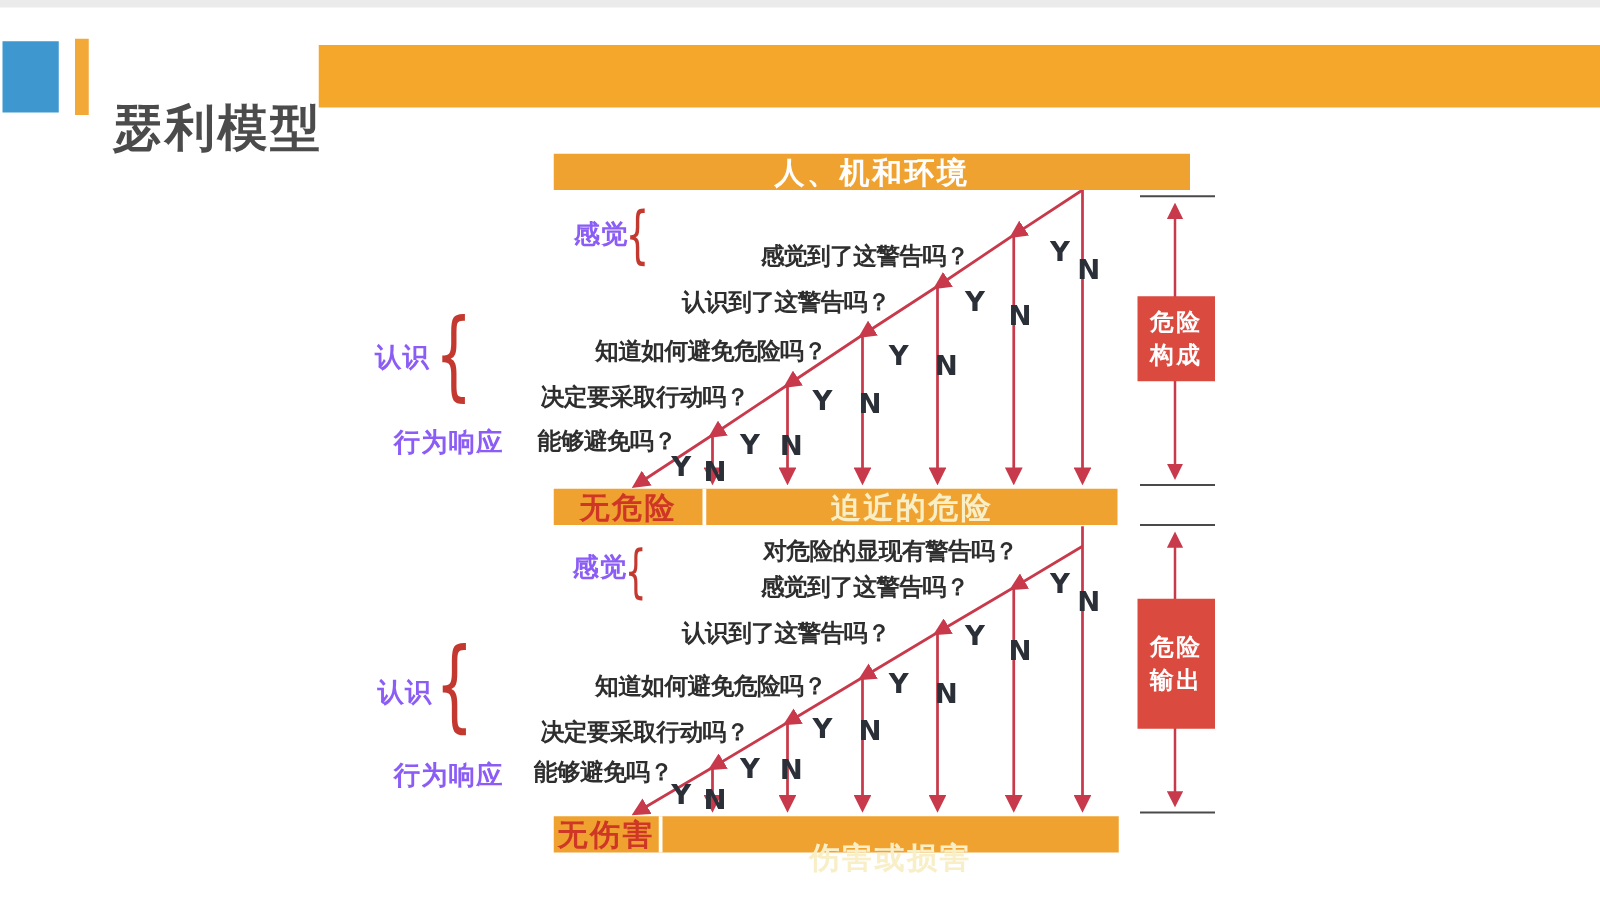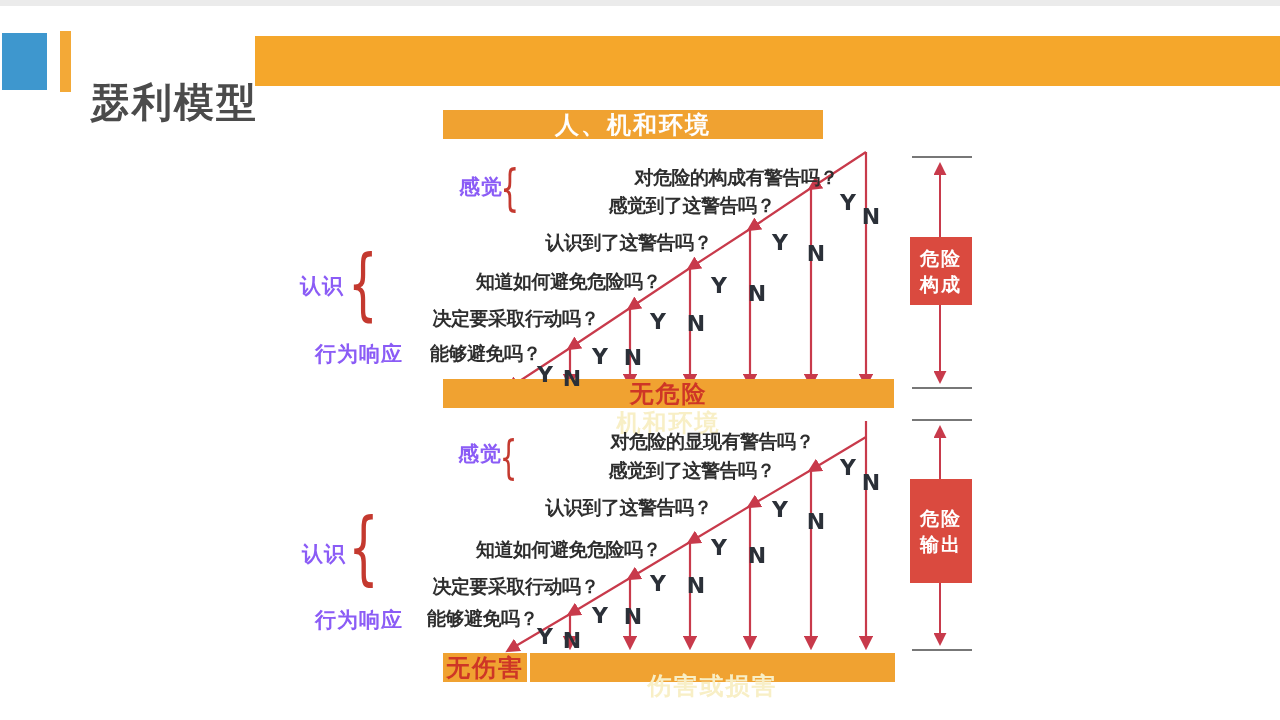--- a/index.html
+++ b/index.html
@@ -73,45 +73,44 @@
     <g>
       <line x1="912" y1="157" x2="972" y2="157" stroke="#4a4a4a" stroke-width="1.5"></line>
       <line x1="912" y1="388" x2="972" y2="388" stroke="#4a4a4a" stroke-width="1.5"></line>
       <line x1="940" y1="166" x2="940" y2="380" stroke="#c83a4b" stroke-width="2" marker-start="url(#arr)" marker-end="url(#arr)"></line>
       <line x1="912" y1="420" x2="972" y2="420" stroke="#4a4a4a" stroke-width="1.5"></line>
       <line x1="912" y1="650" x2="972" y2="650" stroke="#4a4a4a" stroke-width="1.5"></line>
       <line x1="940" y1="429" x2="940" y2="642" stroke="#c83a4b" stroke-width="2" marker-start="url(#arr)" marker-end="url(#arr)"></line>
     </g>
   </svg>
 
-  <div class="abs band" style="left:443px;top:110px;width:380px;height:29px;justify-content:center;">
+  <div class="abs band" style="left:443px;top:123px;width:509px;height:29px;justify-content:center;">
     <span class="band-text white-text">人、机和环境</span>
   </div>
 
-  <div class="abs band" style="left:443px;top:379px;width:451px;height:29px;flex-direction:column;">
+  <div class="abs band" style="left:443px;top:391px;width:451px;height:29px;">
     <div class="cell" style="width:119px;">
       <span class="band-text red-text">无危险</span>
     </div>
     <div class="divider"></div>
     <div class="cell" style="flex:1;">
-      <span class="band-text cream-text">机和环境</span>
+      <span class="band-text cream-text">迫近的危险</span>
     </div>
   </div>
 
   <div class="abs band" style="left:443px;top:653px;width:452px;height:29px;">
     <div class="cell" style="width:84px;">
       <span class="band-text red-text">无伤害</span>
     </div>
     <div class="divider"></div>
     <div class="cell" style="flex:1;margin-top:36px;">
       <span class="band-text cream-text">伤害或损害</span>
     </div>
   </div>
 
-  <div class="abs q" style="right:442px;top:165px;">对危险的构成有警告吗？</div>
   <div class="abs q" style="right:505px;top:193px;">感觉到了这警告吗？</div>
   <div class="abs q" style="right:568px;top:230px;">认识到了这警告吗？</div>
   <div class="abs q" style="right:619px;top:269px;">知道如何避免危险吗？</div>
   <div class="abs q" style="right:681px;top:306px;">决定要采取行动吗？</div>
   <div class="abs q" style="right:739px;top:341px;">能够避免吗？</div>
 
   <div class="abs grp" style="left:459px;top:175px;">感觉</div>
   <div class="abs brace" style="left:494px;top:158px;font-size:50px;line-height:60px;">{</div>
   <div class="abs grp" style="left:300px;top:274px;">认识</div>
   <div class="abs brace" style="left:338px;top:238px;font-size:78px;line-height:92px;">{</div>

